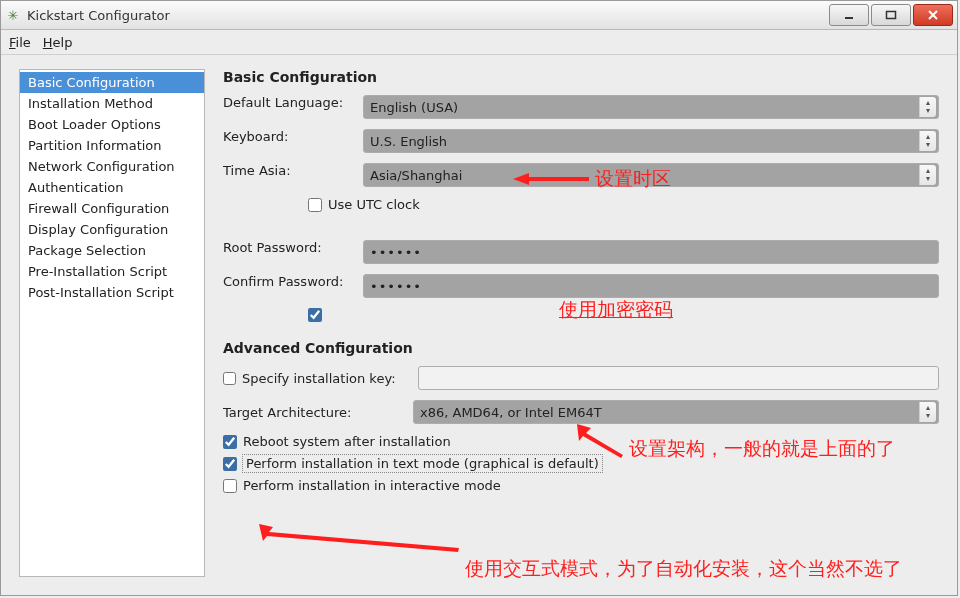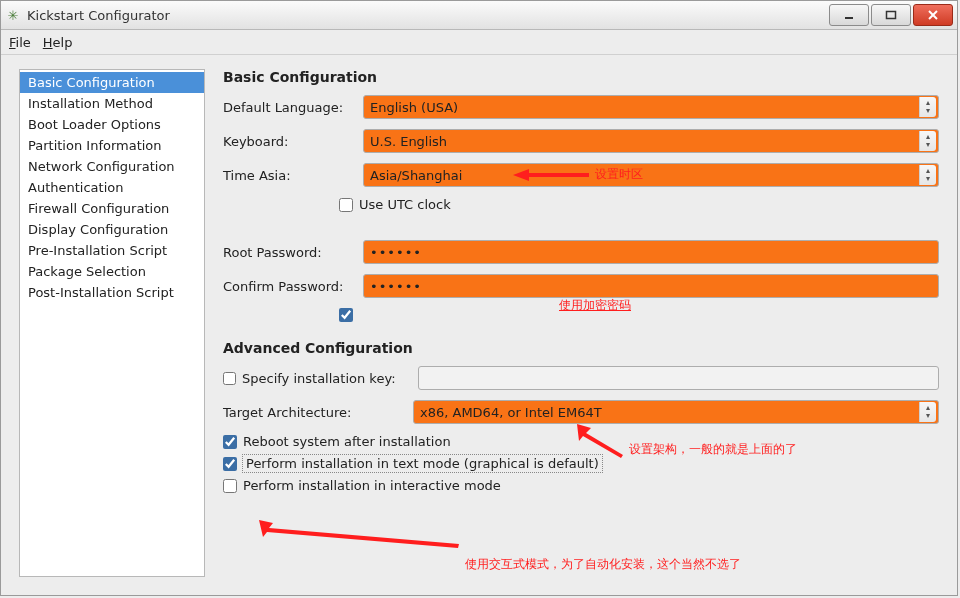--- a/index.html
+++ b/index.html
@@ -101,37 +101,37 @@
     position: relative;
   }
   h2.section {
     margin: 0 0 10px 0;
     font-size: 14px;
     font-weight: bold;
   }
   h2.section.adv { margin-top: 18px; }
   .form-row {
     display: flex;
-    align-items: center;
+    align-items: flex-start;
     margin-bottom: 10px;
   }
   .form-row .lbl {
     width: 140px;
     flex: 0 0 140px;
   }
   .control-col {
     flex: 1 1 auto;
     display: flex;
     align-items: center;
   }
   .combo, .textin {
     flex: 1 1 auto;
     height: 24px;
     border: 1px solid #adadad;
-    background: #f97316;
+    background: #a3a3a3;
     border-radius: 3px;
     display: flex;
     align-items: center;
     padding: 0 6px;
     box-sizing: border-box;
     position: relative;
     min-width: 0;
   }
   .combo .spinbtns {
     position: absolute;
@@ -168,26 +168,26 @@
     outline-offset: 0;
   }
   .adv-row {
     display: flex; align-items: center;
     margin-bottom: 10px;
     border-radius: 10px;
   }
   .adv-row .lbl2 {
     width: 190px; flex: 0 0 190px;
   }
-  .indent { margin-left: 100px; padding-left: 16px; }
+  .indent { margin-left: 69px; padding-left: 16px; }
   
   .anno {
     position: absolute;
     color: #ff1e1e;
-    font-size: 12px;
+    font-size: 19px;
     display: flex; align-items: center;
     pointer-events: none;
     white-space: nowrap;
   }
   .anno svg { margin-right: 6px; flex: 0 0 auto; }
 </style>
 </head>
 <body>
 
 <div class="window">
@@ -224,22 +224,22 @@
 
       <div class="sidebar">
         <div class="side-item selected">Basic Configuration</div>
         <div class="side-item">Installation Method</div>
         <div class="side-item">Boot Loader Options</div>
         <div class="side-item">Partition Information</div>
         <div class="side-item">Network Configuration</div>
         <div class="side-item">Authentication</div>
         <div class="side-item">Firewall Configuration</div>
         <div class="side-item">Display Configuration</div>
+        <div class="side-item">Package Selection</div>
         <div class="side-item">Pre-Installation Script</div>
-        <div class="side-item">Package Selection</div>
         <div class="side-item">Post-Installation Script</div>
       </div>
 
       <div class="main">
 
         <h2 class="section">Basic Configuration</h2>
 
         <div class="form-row">
           <div class="lbl">Default Language:</div>
           <div class="control-col">

